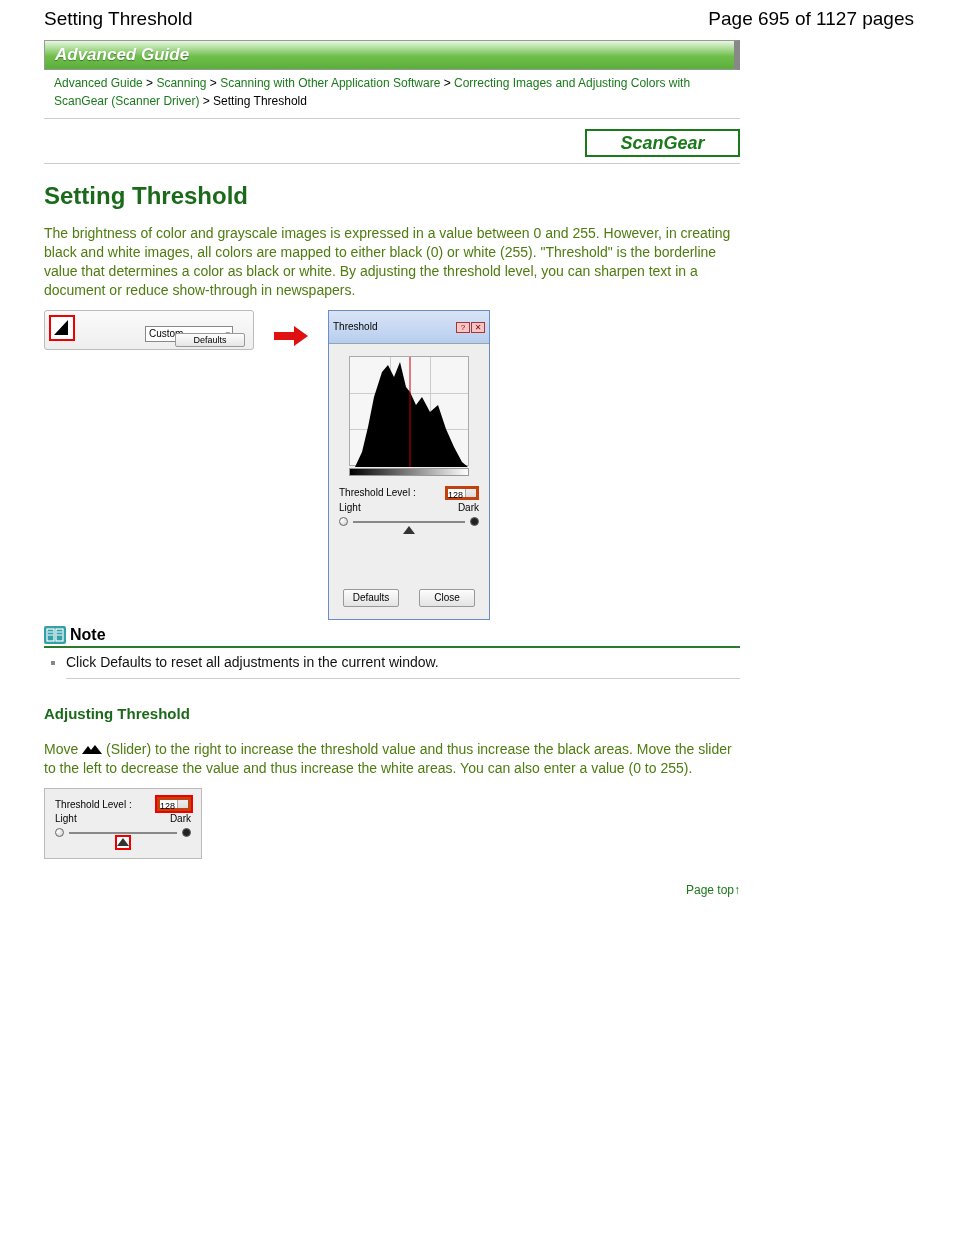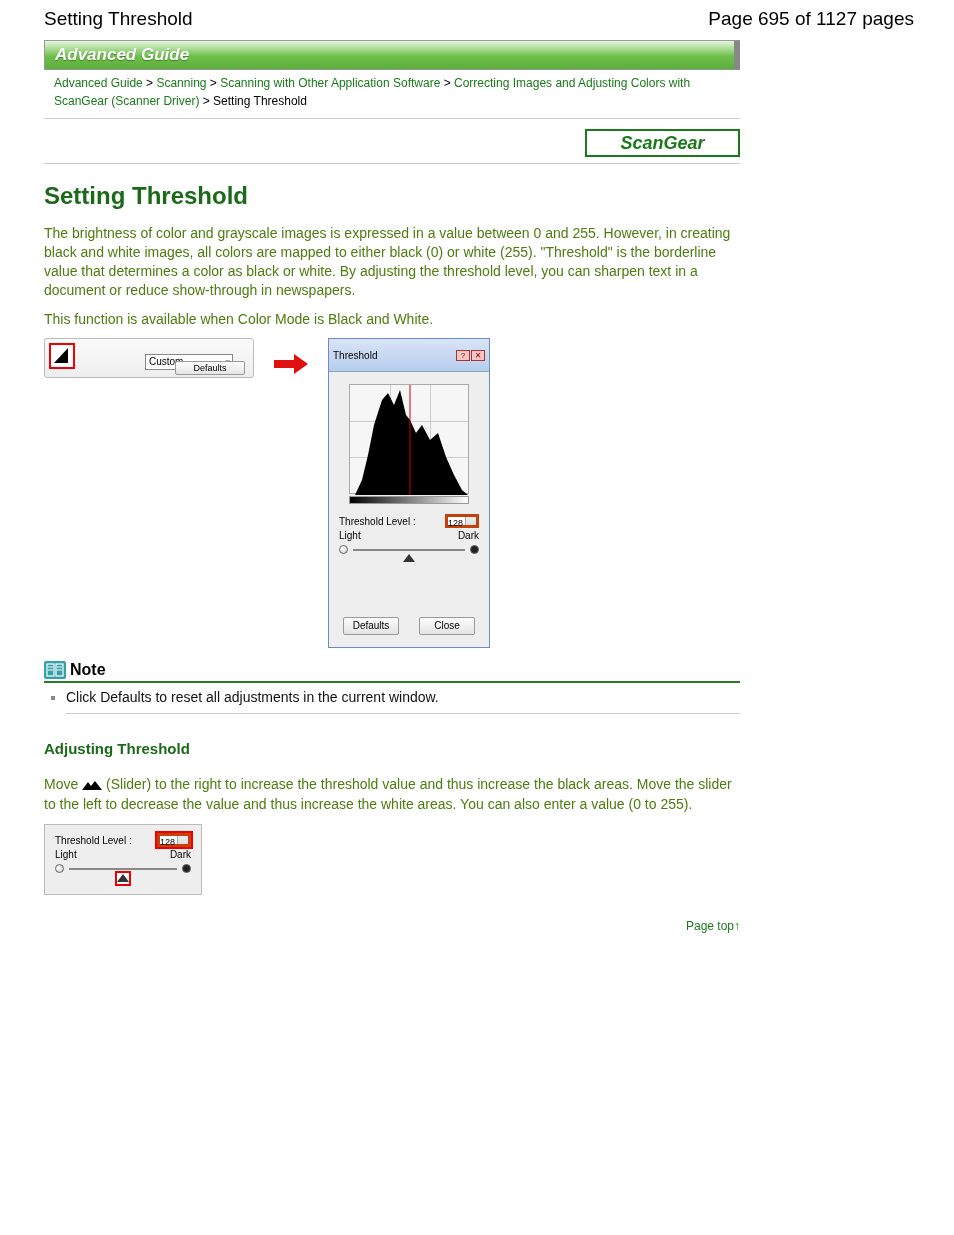--- a/index.html
+++ b/index.html
@@ -139,21 +139,21 @@
   .row-ld{display:flex;justify-content:space-between;padding:0 2px;}
   .slider-line{position:relative;height:20px;margin:2px 2px 50px 2px;}
   .sl-dot{position:absolute;top:2px;width:9px;height:9px;border:1px solid #666;border-radius:50%;}
   .sl-dot.l{left:0;background:radial-gradient(circle at 30% 30%,#fff,#ccc);}
   .sl-dot.r{right:0;background:#222;}
   .sl-track{position:absolute;left:14px;right:14px;top:6px;height:2px;background:#888;}
   .sl-thumb{position:absolute;left:50%;top:10px;transform:translateX(-50%);}
   .dlg-btns{display:flex;justify-content:space-between;padding:4px 6px;}
   .dbtn{width:56px;height:18px;background:linear-gradient(#fdfdfd,#e3e3e3);border:1px solid #999;border-radius:2px;font-size:10px;text-align:center;line-height:16px;}
   
-  .note-hdr{display:flex;align-items:center;gap:4px;border-bottom:2px solid #2a7a2a;padding-bottom:2px;margin-top:13px;}
+  .note-hdr{display:flex;align-items:center;gap:4px;border-bottom:2px solid #2a7a2a;padding-bottom:2px;margin-top:6px;}
   .note-icon{width:22px;height:18px;background:#34a0a8;border-radius:2px;display:flex;align-items:center;justify-content:center;}
   .note-icon svg{display:block;}
   .note-hdr .lbl{font-weight:bold;font-size:16px;}
   ul.note-list{margin:6px 0 8px 22px;padding:0;color:#111;border-bottom:1px solid #ccc;padding-bottom:8px;}
   ul.note-list li{list-style:square;color:#888;}
   ul.note-list li span{color:#111;}
   h3.sub{color:#1a6a1a;font-size:15px;margin:26px 0 18px 0;}
   .slider-glyph{display:inline-block;vertical-align:middle;}
   
   .mini-panel{
@@ -188,21 +188,20 @@
     <span>Setting Threshold</span>
   </div>
 
   <div class="scangear-wrap">
     <div class="scangear-badge">ScanGear</div>
   </div>
 
   <h1 class="title">Setting Threshold</h1>
 
   <p class="body">The brightness of color and grayscale images is expressed in a value between 0 and 255. However, in creating black and white images, all colors are mapped to either black (0) or white (255). "Threshold" is the borderline value that determines a color as black or white. By adjusting the threshold level, you can sharpen text in a document or reduce show-through in newspapers.</p>
-  <p class="body">This function is available when Color Mode is Black and White.</p>
 
   <div class="fig-row">
     <div class="toolbar-panel">
       <div class="red-box">
         <svg width="18" height="18">
             <polygon points="1,16 15,1 15,16" fill="#000"></polygon>
           </svg>
       </div>
       <div class="combo">Custom</div>
       <div class="defaults-mini">Defaults</div>

